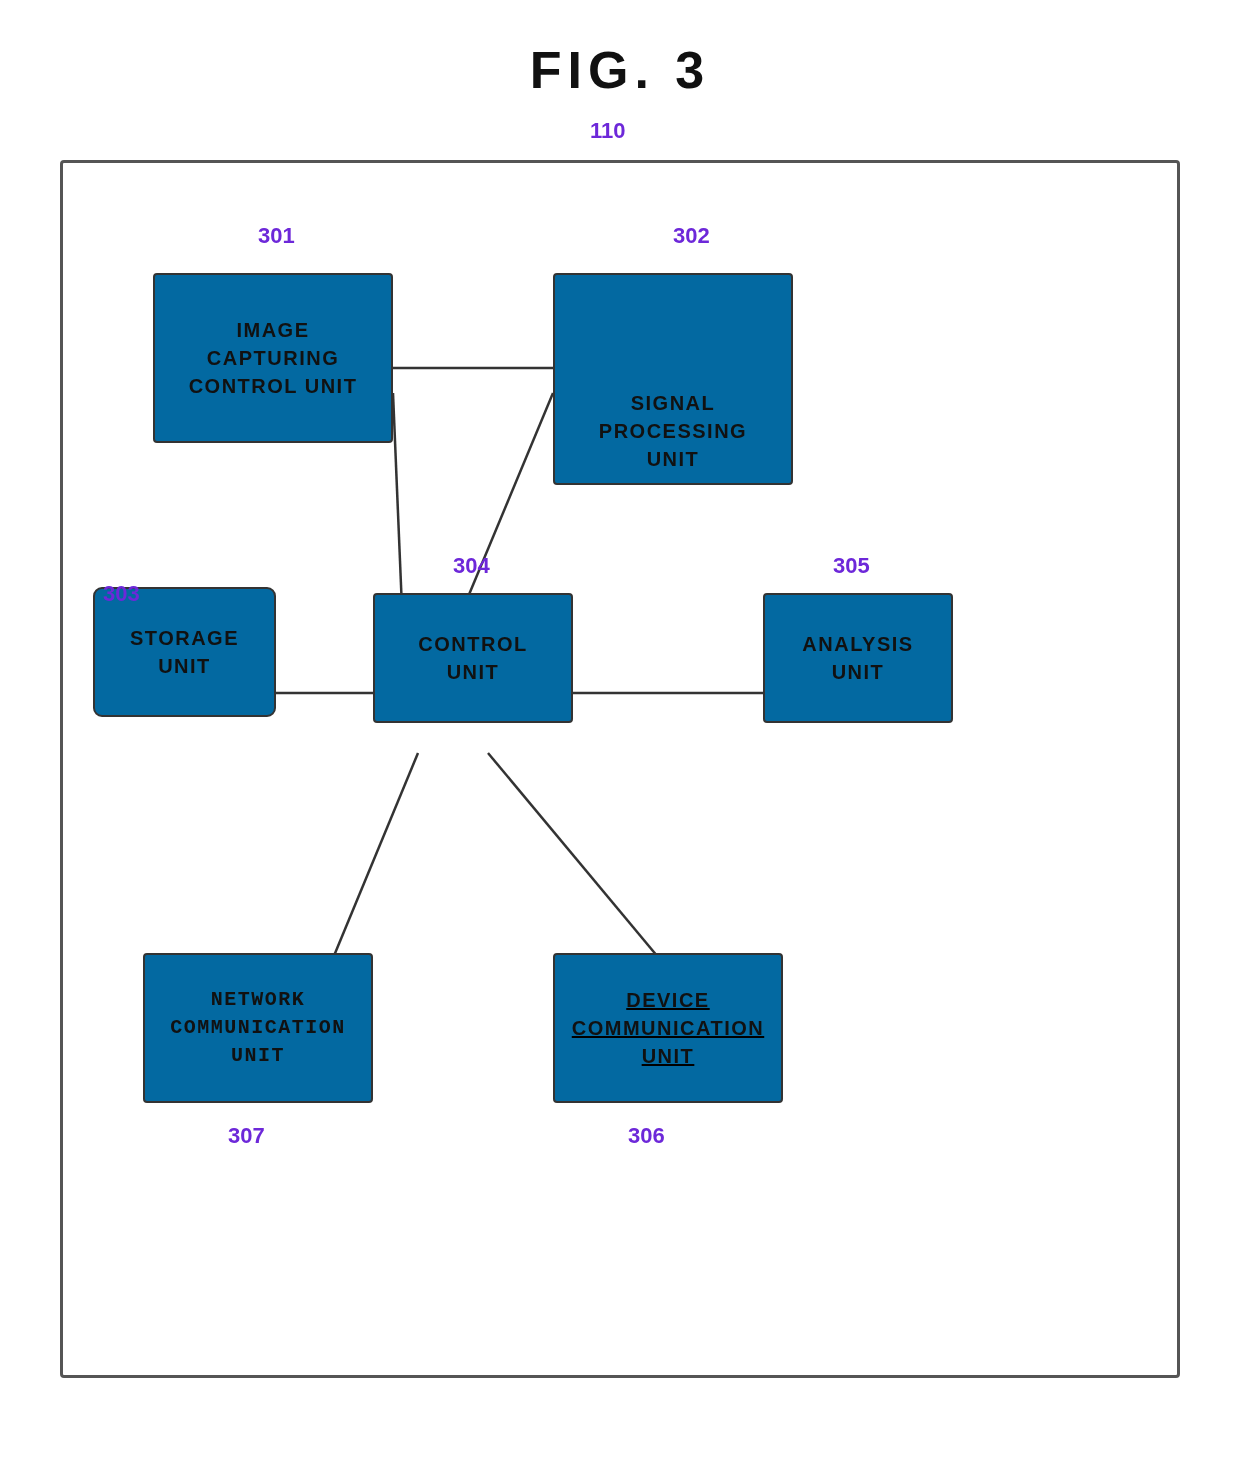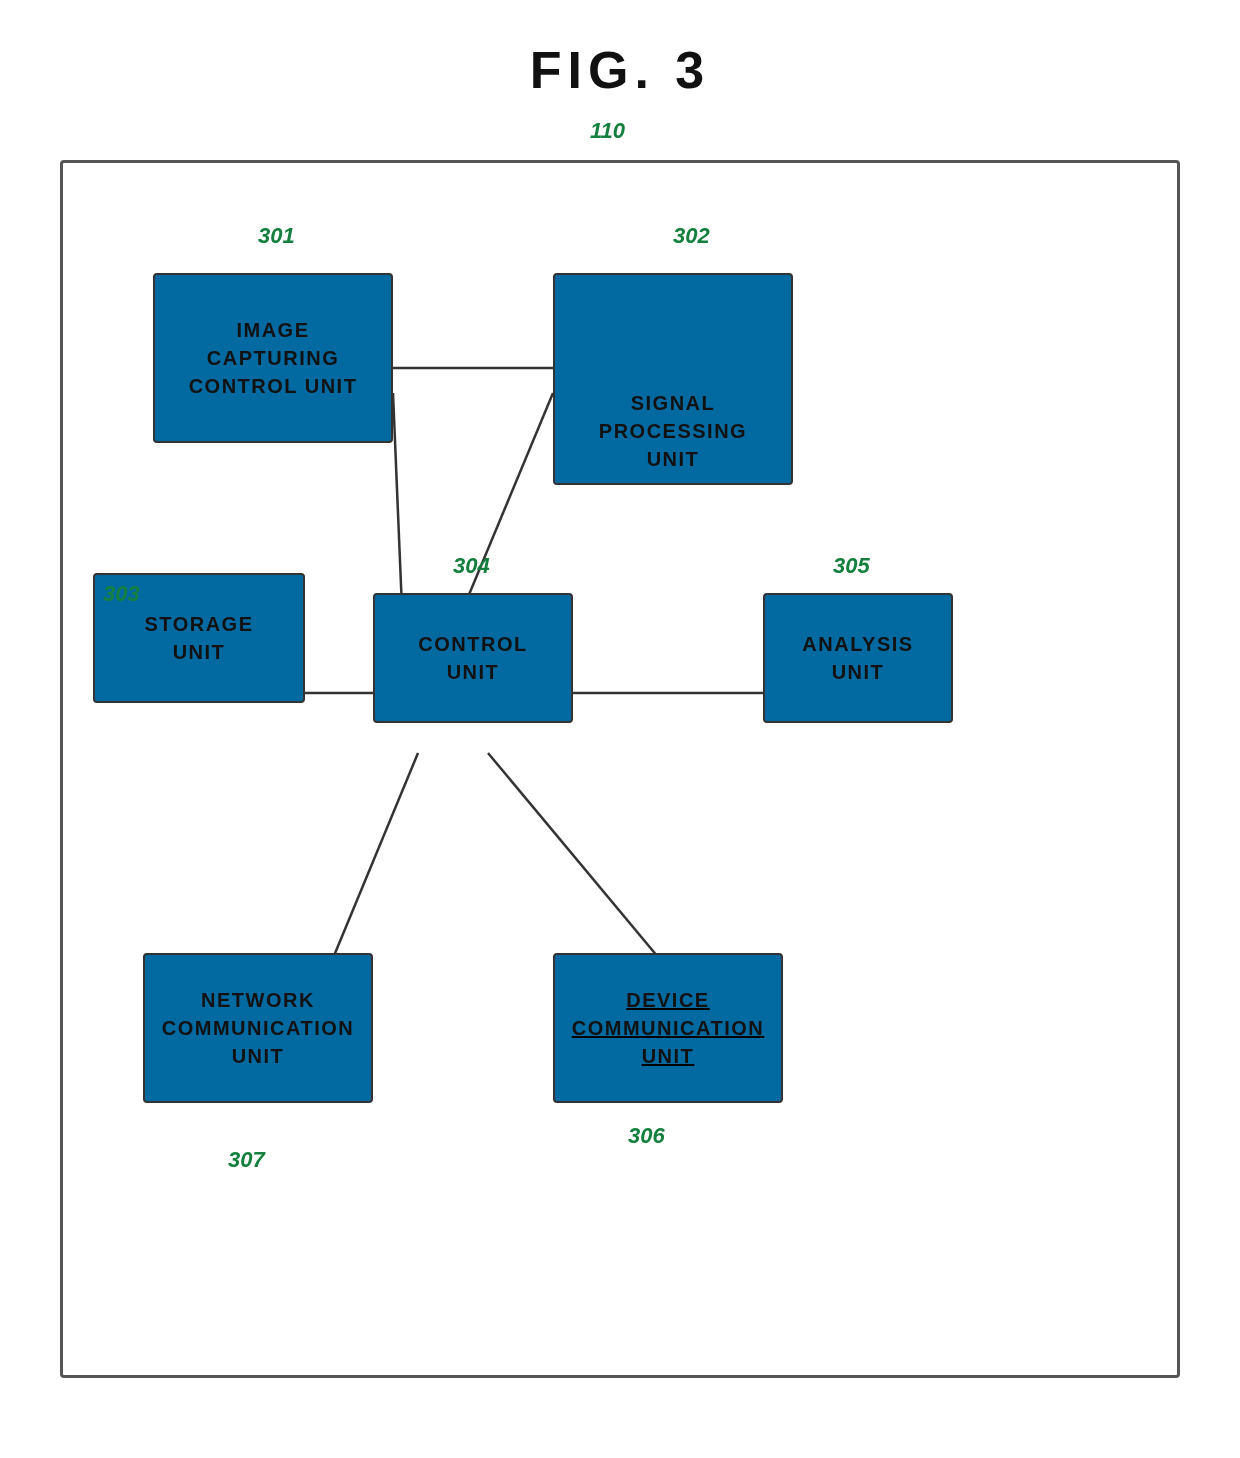--- a/index.html
+++ b/index.html
@@ -32,22 +32,21 @@
       bottom: 80px;
       border: 3px solid #555;
       border-radius: 4px;
     }
 
     
     .ref-label {
       position: absolute;
       font-size: 22px;
       font-weight: 700;
-      font-style: italic;
-      color: #15803d;
+      color: #6d28d9;
     }
 
     
     .unit-box {
       position: absolute;
       border: 2.5px solid #333;
       border-radius: 4px;
       display: flex;
       flex-direction: column;
       align-items: center;
@@ -103,39 +102,39 @@
   <div class="unit-box" style="left: 90px; top: 110px; width: 240px; height: 170px;">
     <span class="unit-box-label">IMAGE<br>CAPTURING<br>CONTROL UNIT</span>
   </div>
   <div class="ref-label" style="left: 195px; top: 60px;">301</div>
 
   <div class="unit-box" style="left: 490px; top: 110px; width: 240px; height: 212px; justify-content: flex-end;">
     <span class="unit-box-label">SIGNAL<br>PROCESSING<br>UNIT</span>
   </div>
   <div class="ref-label" style="left: 610px; top: 60px;">302</div>
 
-  <div class="unit-box" style="left: 30px; top: 410px; width: 212px; height: 130px;">
+  <div class="unit-box" style="left: 30px; top: 424px; width: 183px; height: 130px; border-radius: 9px;">
     <span class="unit-box-label">STORAGE<br>UNIT</span>
   </div>
   <div class="ref-label" style="left: 40px; top: 390px; margin-top: 28px;">303</div>
 
   <div class="unit-box" style="left: 310px; top: 430px; width: 200px; height: 130px; align-items: center;">
     <span class="unit-box-label">CONTROL<br>UNIT</span>
   </div>
   <div class="ref-label" style="left: 390px; top: 390px;">304</div>
 
   <div class="unit-box" style="left: 700px; top: 430px; width: 190px; height: 130px;">
     <span class="unit-box-label">ANALYSIS<br>UNIT</span>
   </div>
   <div class="ref-label" style="left: 770px; top: 390px;">305</div>
 
-  <div class="unit-box" style="left: 80px; top: 790px; width: 230px; height: 150px;">
+  <div class="unit-box" style="left: 80px; top: 790px; width: 230px; height: 150px; font-family: Liberation Mono, monospace;">
     <span class="unit-box-label">NETWORK<br>COMMUNICATION<br>UNIT</span>
   </div>
-  <div class="ref-label" style="left: 165px; top: 960px; margin-top: 24px;">307</div>
+  <div class="ref-label" style="left: 165px; top: 960px;">307</div>
 
   <div class="unit-box" style="left: 490px; top: 790px; width: 230px; height: 150px; text-decoration: underline;">
     <span class="unit-box-label">DEVICE<br>COMMUNICATION<br>UNIT</span>
   </div>
   <div class="ref-label" style="left: 565px; top: 960px;">306</div>
 
 </div>
 
 <div class="ref-label" style="position: absolute; top: 118px; left: 590px;">110</div>
 

